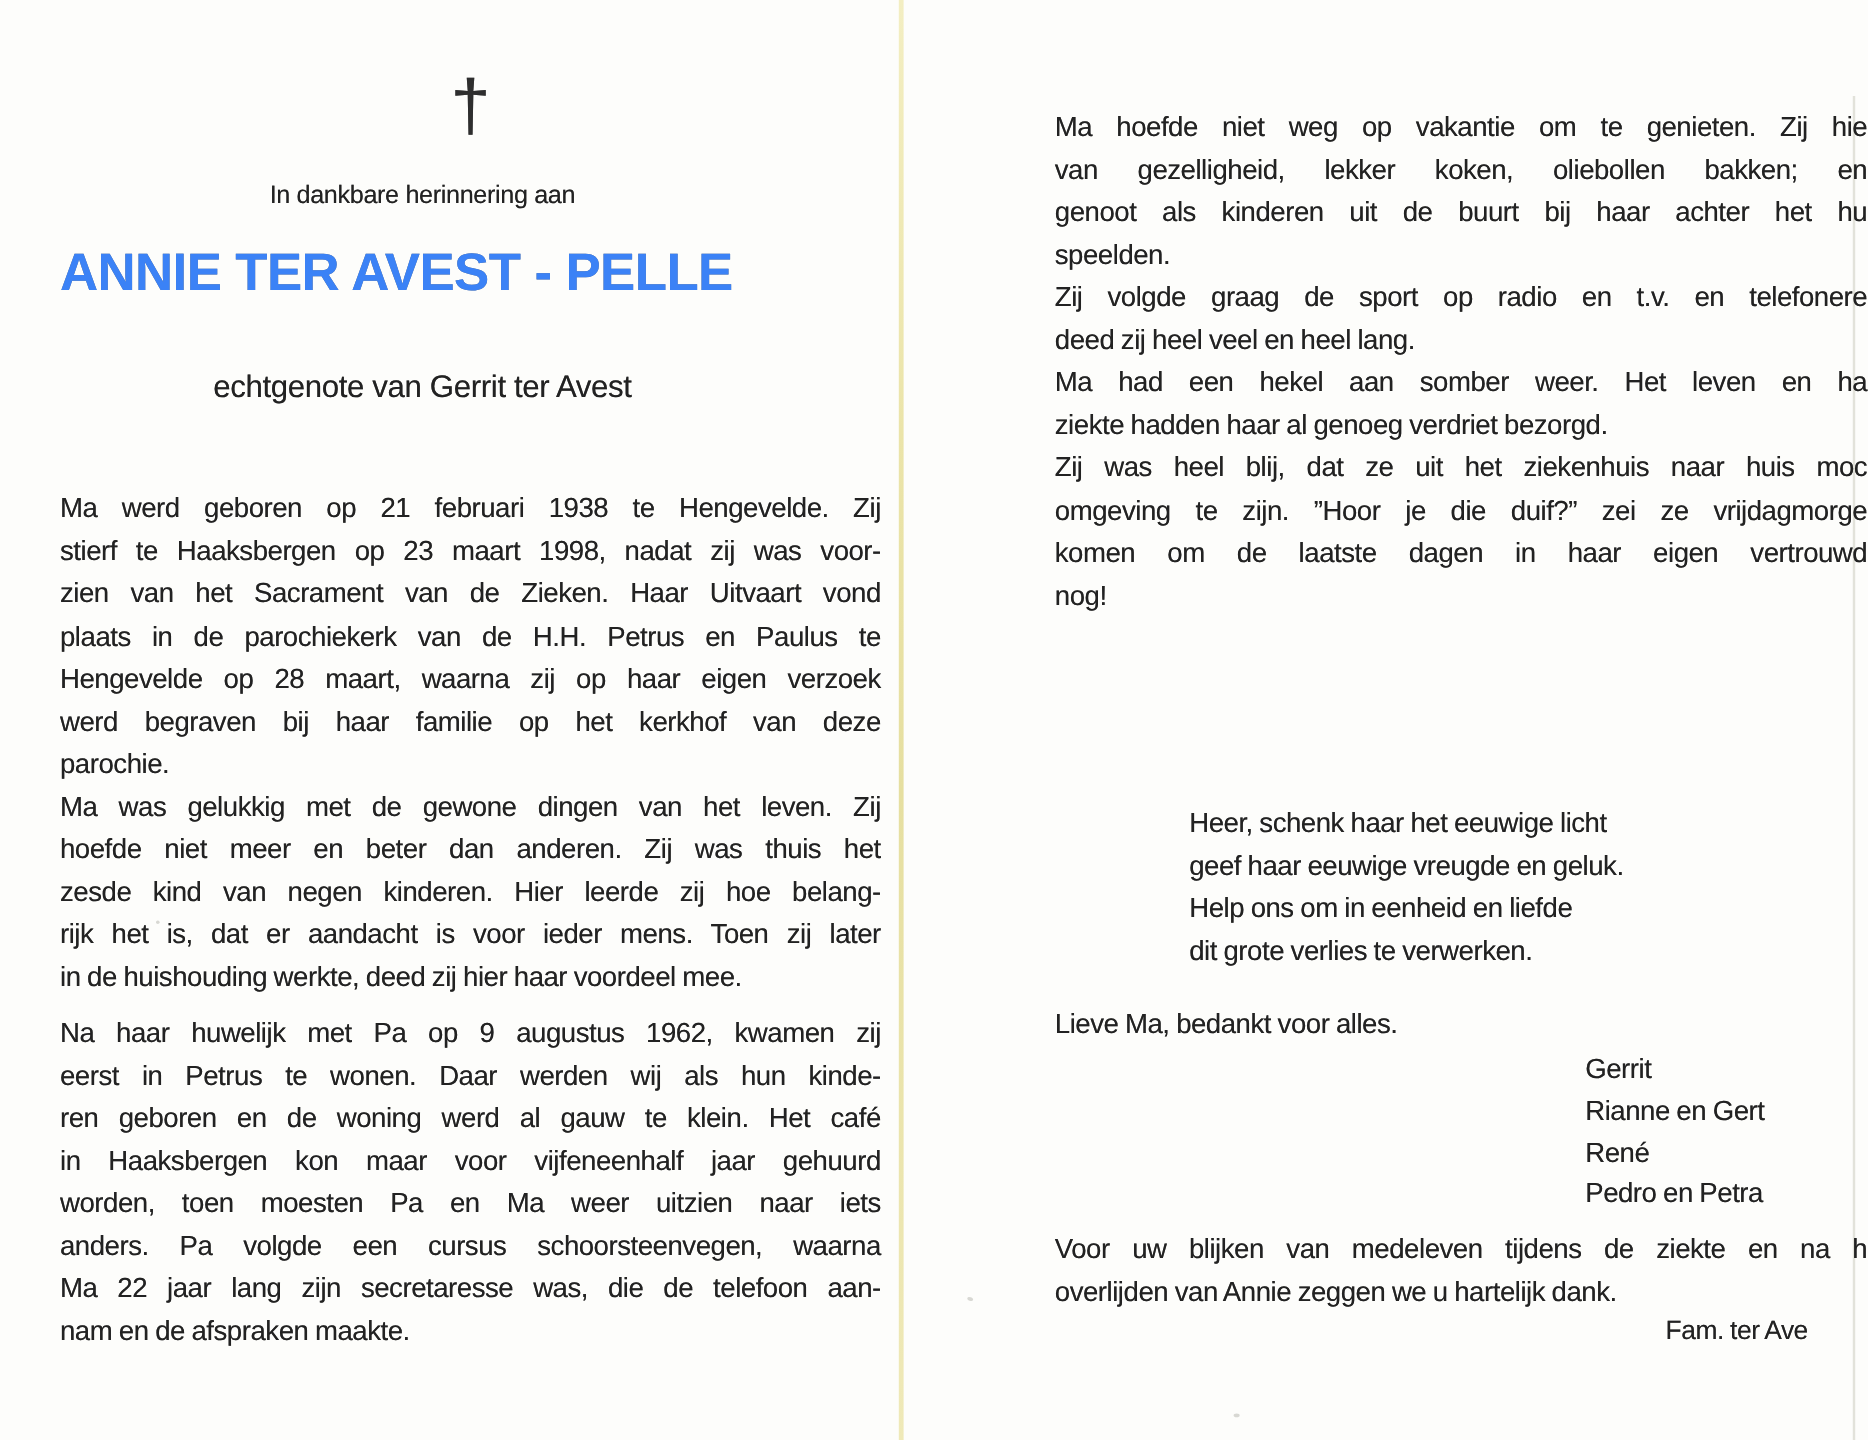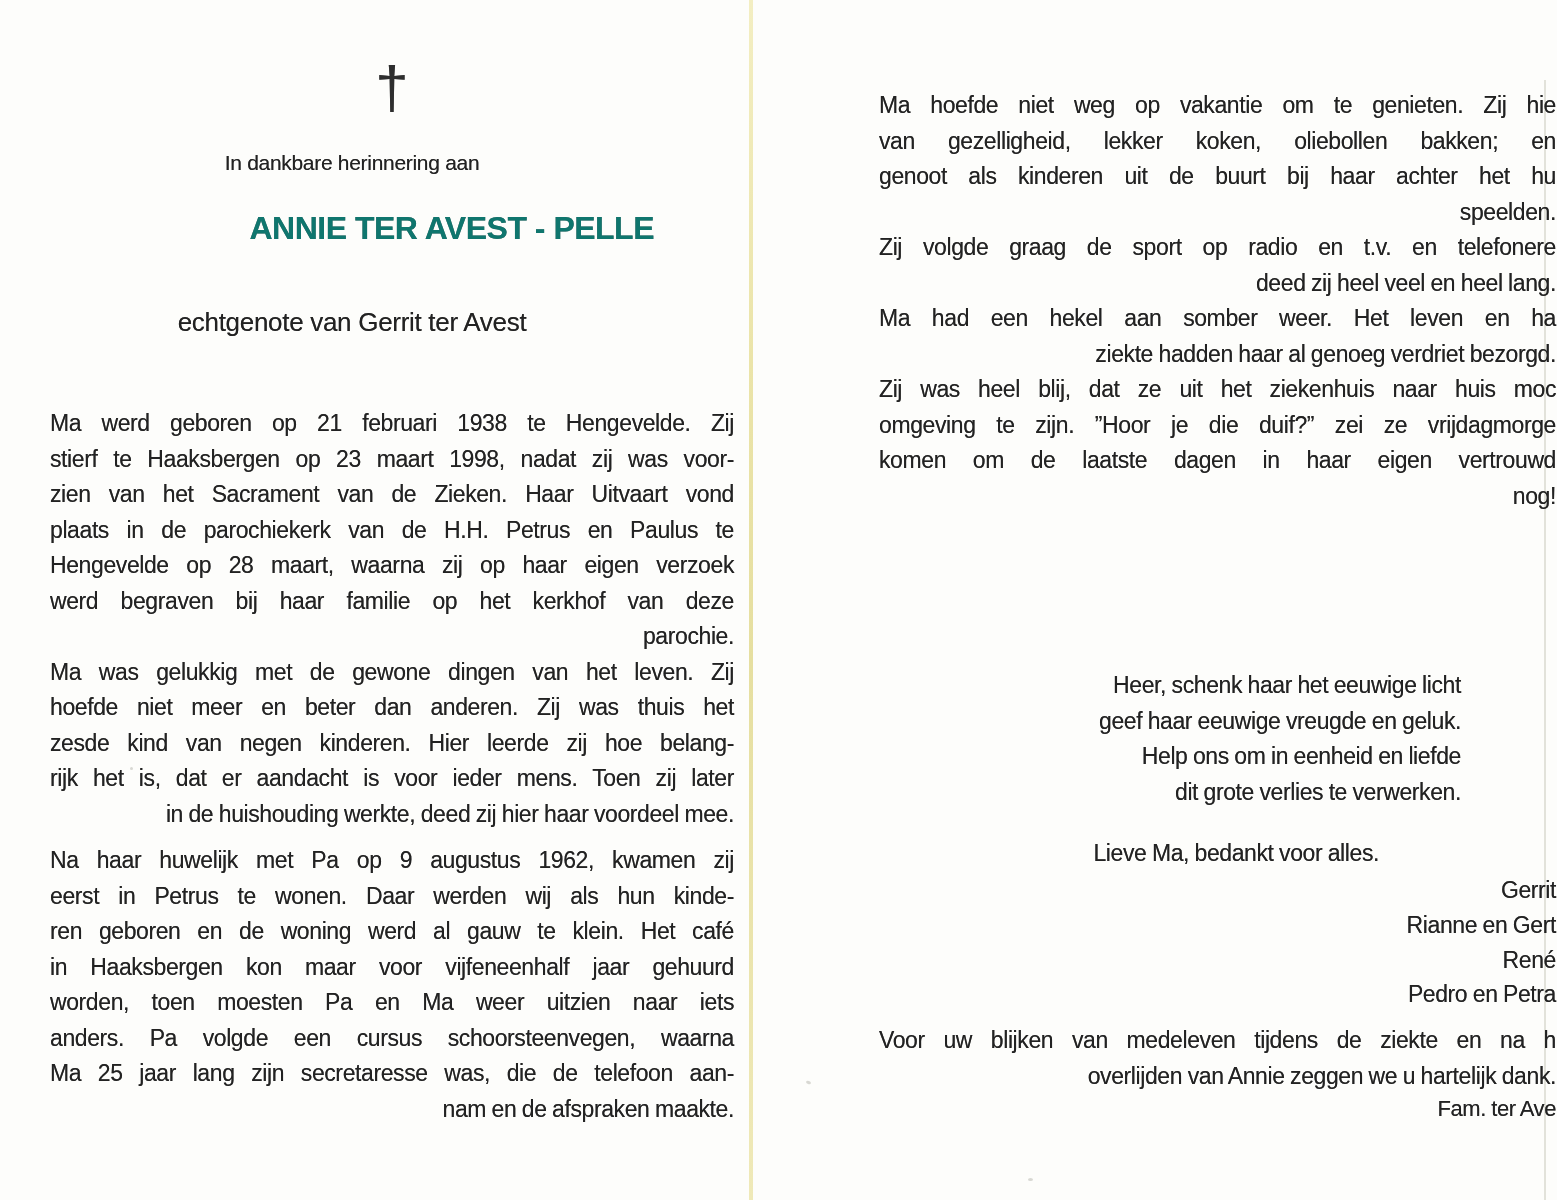--- a/index.html
+++ b/index.html
@@ -30,34 +30,33 @@
   .sp1{left:806px;top:1081px;transform:rotate(20deg);}
   .sp2{left:1028px;top:1178px;}
   .sp3{left:130px;top:767px;width:3px;height:3px;}
 
   
   .lp,.rp{position:absolute;top:0;height:1200px;}
   .lp{left:50px;width:684px;}
   .rp{left:863px;width:677px;margin-left:16px;}
   .ln,.cross,.intro,.name,.subtitle,.dedication,.fam{
     text-shadow:0 0 0.45px rgba(20,20,20,0.6);
-    text-align:right;
   }
   .cross{
     position:absolute;top:58px;left:0;width:684px;
     text-align:center;font-size:60px;line-height:1;color:#2e2e2e;
   }
   .intro{
     position:absolute;top:147px;left:0;width:604px;
     text-align:center;font-size:21px;line-height:32px;letter-spacing:-0.3px;
   }
   .name{
     position:absolute;top:209px;left:0;width:604px;
-    text-align:right;font-size:32px;line-height:38px;font-weight:bold;
-    letter-spacing:-0.5px;color:#0f766e;
+    text-align:left;font-size:44px;line-height:38px;font-weight:bold;
+    letter-spacing:-0.5px;color:#3b82f6;
   }
   .subtitle{
     position:absolute;top:291px;left:0;width:604px;
     text-align:center;font-size:26px;line-height:31px;letter-spacing:-0.3px;margin-top:16px;
   }
   .lp-body{position:absolute;top:406px;left:0;width:684px;}
   .rp-body{position:absolute;top:88px;left:0;width:677px;}
   .lp-body,.rp-body,.prayer,.closing,.signatures,.dedication,.fam{
     font-size:23px;line-height:35.5px;letter-spacing:-0.4px;word-spacing:-0.5px;
   }
@@ -103,21 +102,21 @@
           <div class="ln jl">rijk het is, dat er aandacht is voor ieder mens. Toen zij later</div>
           <div class="ln">in de huishouding werkte, deed zij hier haar voordeel mee.</div>
         </div>
         <div class="para">
           <div class="ln jl">Na haar huwelijk met Pa op 9 augustus 1962, kwamen zij</div>
           <div class="ln jl">eerst in Petrus te wonen. Daar werden wij als hun kinde-</div>
           <div class="ln jl">ren geboren en de woning werd al gauw te klein. Het café</div>
           <div class="ln jl">in Haaksbergen kon maar voor vijfeneenhalf jaar gehuurd</div>
           <div class="ln jl">worden, toen moesten Pa en Ma weer uitzien naar iets</div>
           <div class="ln jl">anders. Pa volgde een cursus schoorsteenvegen, waarna</div>
-          <div class="ln jl">Ma 25 jaar lang zijn secretaresse was, die de telefoon aan-</div>
+          <div class="ln jl">Ma 22 jaar lang zijn secretaresse was, die de telefoon aan-</div>
           <div class="ln">nam en de afspraken maakte.</div>
         </div>
       </div>
   </section>
 
   <section class="rp">
     <div class="rp-body">
         <div class="para">
           <div class="ln jl">Ma hoefde niet weg op vakantie om te genieten. Zij hie</div>
           <div class="ln jl">van gezelligheid, lekker koken, oliebollen bakken; en</div>

